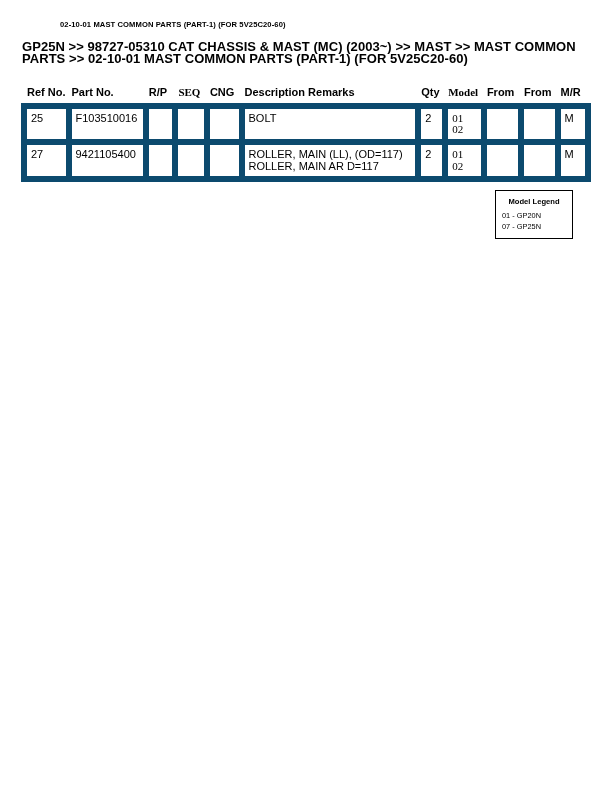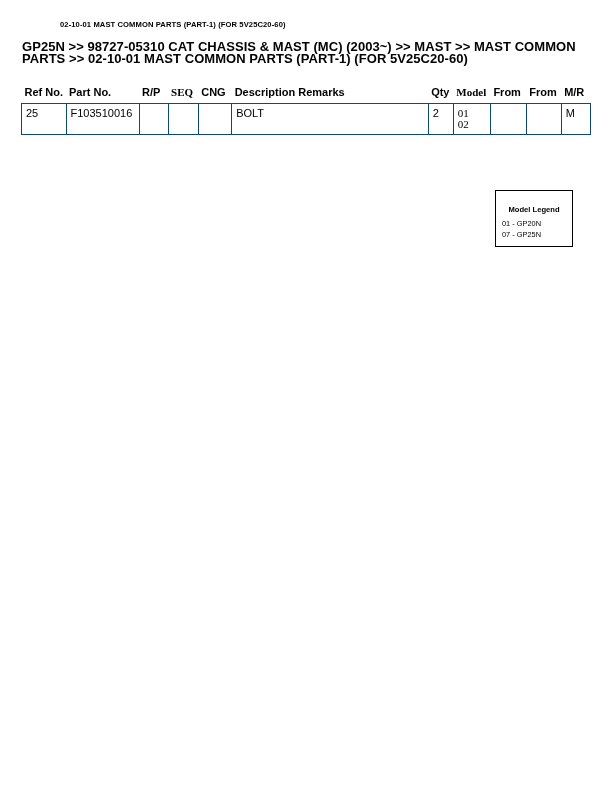--- a/index.html
+++ b/index.html
@@ -51,21 +51,21 @@
   }
   table.parts thead th {
     font-weight: bold;
     text-align: left;
     padding: 2px 3px 5px 3px;
     border: none;
     vertical-align: bottom;
     white-space: nowrap;
   }
   table.parts tbody td {
-    border: 1px solid #0c4a6e;
+    border: 6px solid #0c4a6e;
     padding: 4px 3px 4px 4px;
     vertical-align: top;
     line-height: 11.2px;
     height: 22px;
   }
   .c-ref    { width: 28px; }
   .c-part   { width: 68px; }
   .c-rp     { width: 25px; }
   .c-seq    { width: 24px; font-family: Liberation Serif, serif; }
   .c-cng    { width: 28px; margin-left: 12px; }
@@ -90,21 +90,20 @@
     padding: 5px 6px 6px 6px;
     box-sizing: border-box;
     font-size: 7.4px;
     line-height: 11px;
   }
   .legend-title {
     font-weight: bold;
     text-align: center;
     margin-bottom: 3px;
     font-size: 7.6px;
-    margin-top: 8px;
   }
   .legend-item { display: block; white-space: nowrap; }
 </style>
 </head>
 <body>
 
 <div class="page">
 
   <div class="doc-title">02-10-01 MAST COMMON PARTS (PART-1) (FOR 5V25C20-60)</div>
 
@@ -142,20 +141,39 @@
         <td class="c-model model-stack">
           <span>01</span>
           <span>02</span>
         </td>
         <td class="c-from"></td>
         <td class="c-upto"></td>
         <td class="c-mr">M</td>
       </tr>
 
 
+      <tr>
+        <td class="c-ref">27</td>
+        <td class="c-part">9421105400</td>
+        <td class="c-rp"></td>
+        <td class="c-seq"></td>
+        <td class="c-cng"></td>
+        <td class="c-desc">
+          <span class="desc-line">ROLLER, MAIN (LL), (OD=117)</span>
+          <span class="desc-line">ROLLER, MAIN AR D=117</span>
+        </td>
+        <td class="c-qty">2</td>
+        <td class="c-model model-stack">
+          <span>01</span>
+          <span>02</span>
+        </td>
+        <td class="c-from"></td>
+        <td class="c-upto"></td>
+        <td class="c-mr">M</td>
+      </tr>
 
     </tbody>
   </table>
 
   <div class="legend">
     <div class="legend-title">Model Legend</div>
     <span class="legend-item">01 - GP20N</span>
     <span class="legend-item">07 - GP25N</span>
   </div>
 

